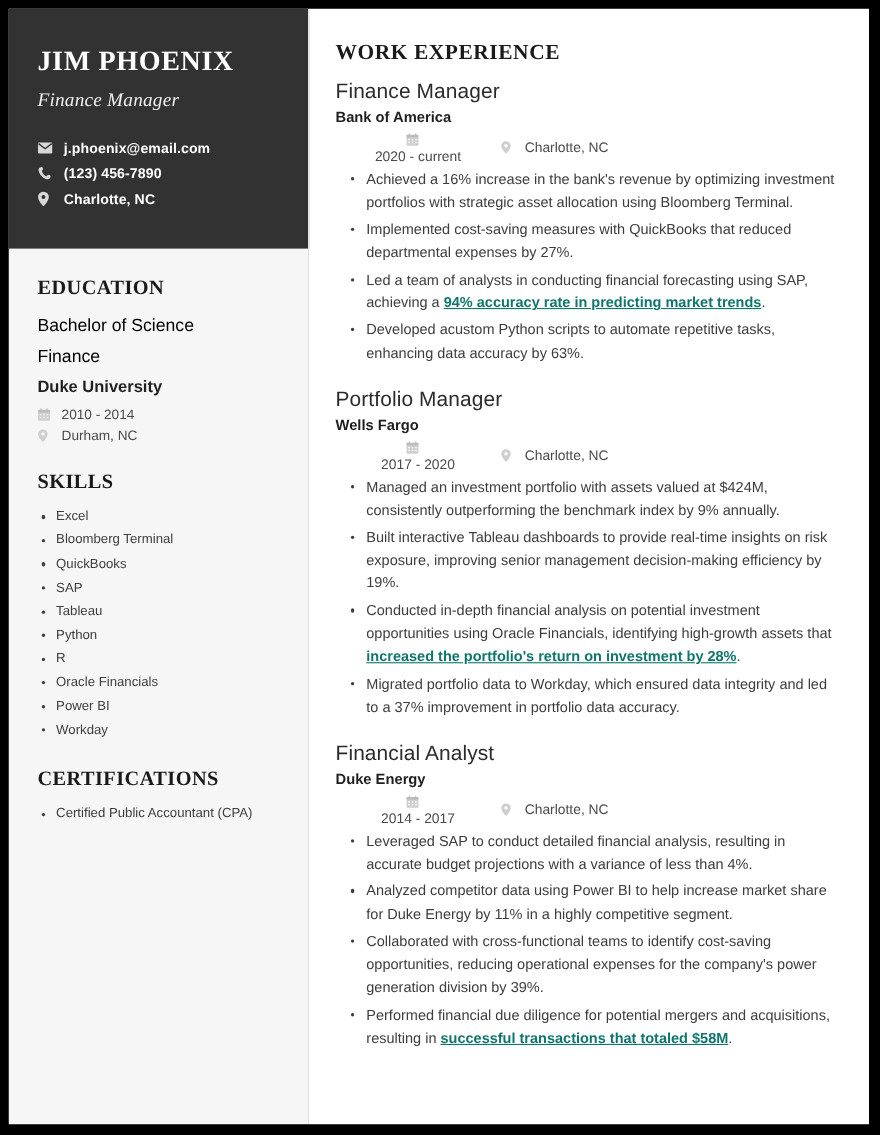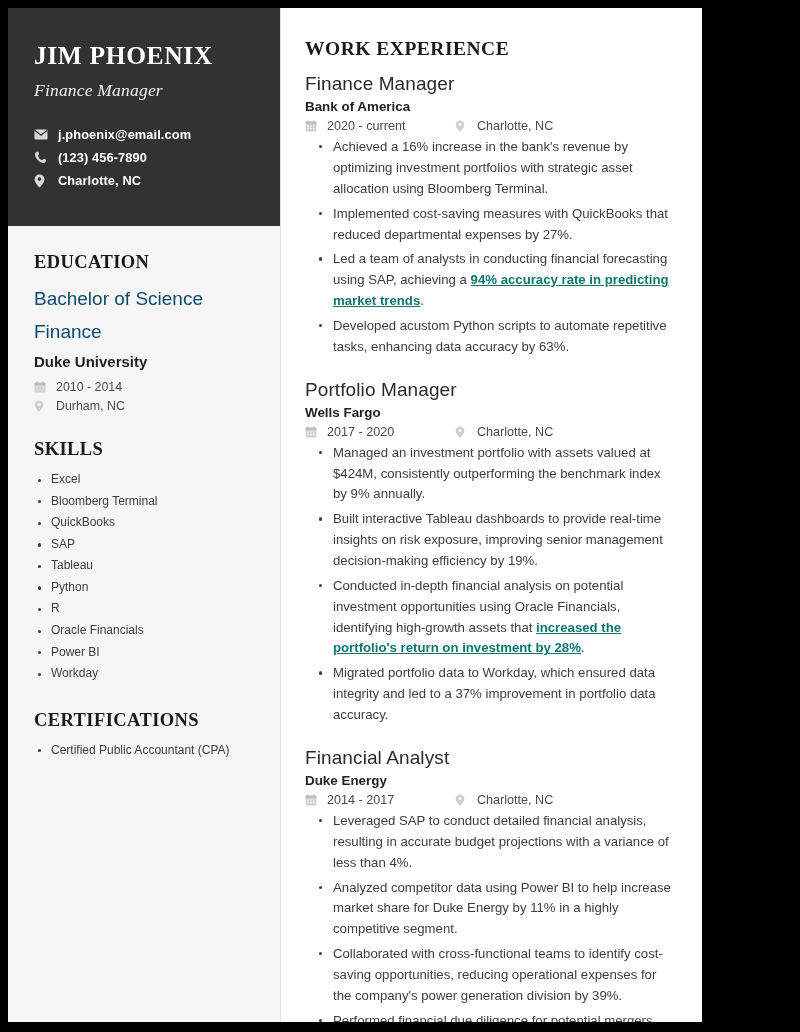--- a/index.html
+++ b/index.html
@@ -9,21 +9,21 @@
     height: 1032px;
     background: #000000;
     font-family: "Liberation Sans", sans-serif;
     overflow: hidden;
   }
 
   #resume-page {
     position: absolute;
     left: 8px;
     top: 8px;
-    width: 694px;
+    width: 782px;
     height: 1014px;
     background: #ffffff;
     display: flex;
     overflow: hidden;
     justify-content: space-between;
   }
 
   
   #sidebar {
     width: 273px;
@@ -110,22 +110,22 @@
     font-family: "Liberation Serif", serif;
     font-weight: bold;
     font-size: 18.5px;
     letter-spacing: 0.4px;
     color: #1a1a1a;
     margin-bottom: 10px;
   }
 
   .edu-degree,
   .edu-field {
-    font-size: 19px;
-    color: #0c4a6e;
+    font-size: 16px;
+    color: #000000;
     line-height: 1.72;
   }
 
   .edu-school {
     font-size: 15px;
     font-weight: bold;
     color: #1f1f1f;
     line-height: 1.72;
     margin-top: 1px;
   }
@@ -205,21 +205,21 @@
   }
 
   .job-meta {
     display: flex;
     align-items: center;
     margin-top: 5px;
     font-size: 12.6px;
     color: #4a4a4a;
   }
 
-  .job-meta .date-group { display: flex; align-items: center; width: 150px; }
+  .job-meta .date-group { display: flex; align-items: center; width: 150px; flex-direction: column; }
   .job-meta .loc-group  { display: flex; align-items: center; }
 
   .job-bullets {
     list-style: none;
     margin-top: 4px;
   }
 
   .job-bullets li {
     position: relative;
     padding-left: 28px;

